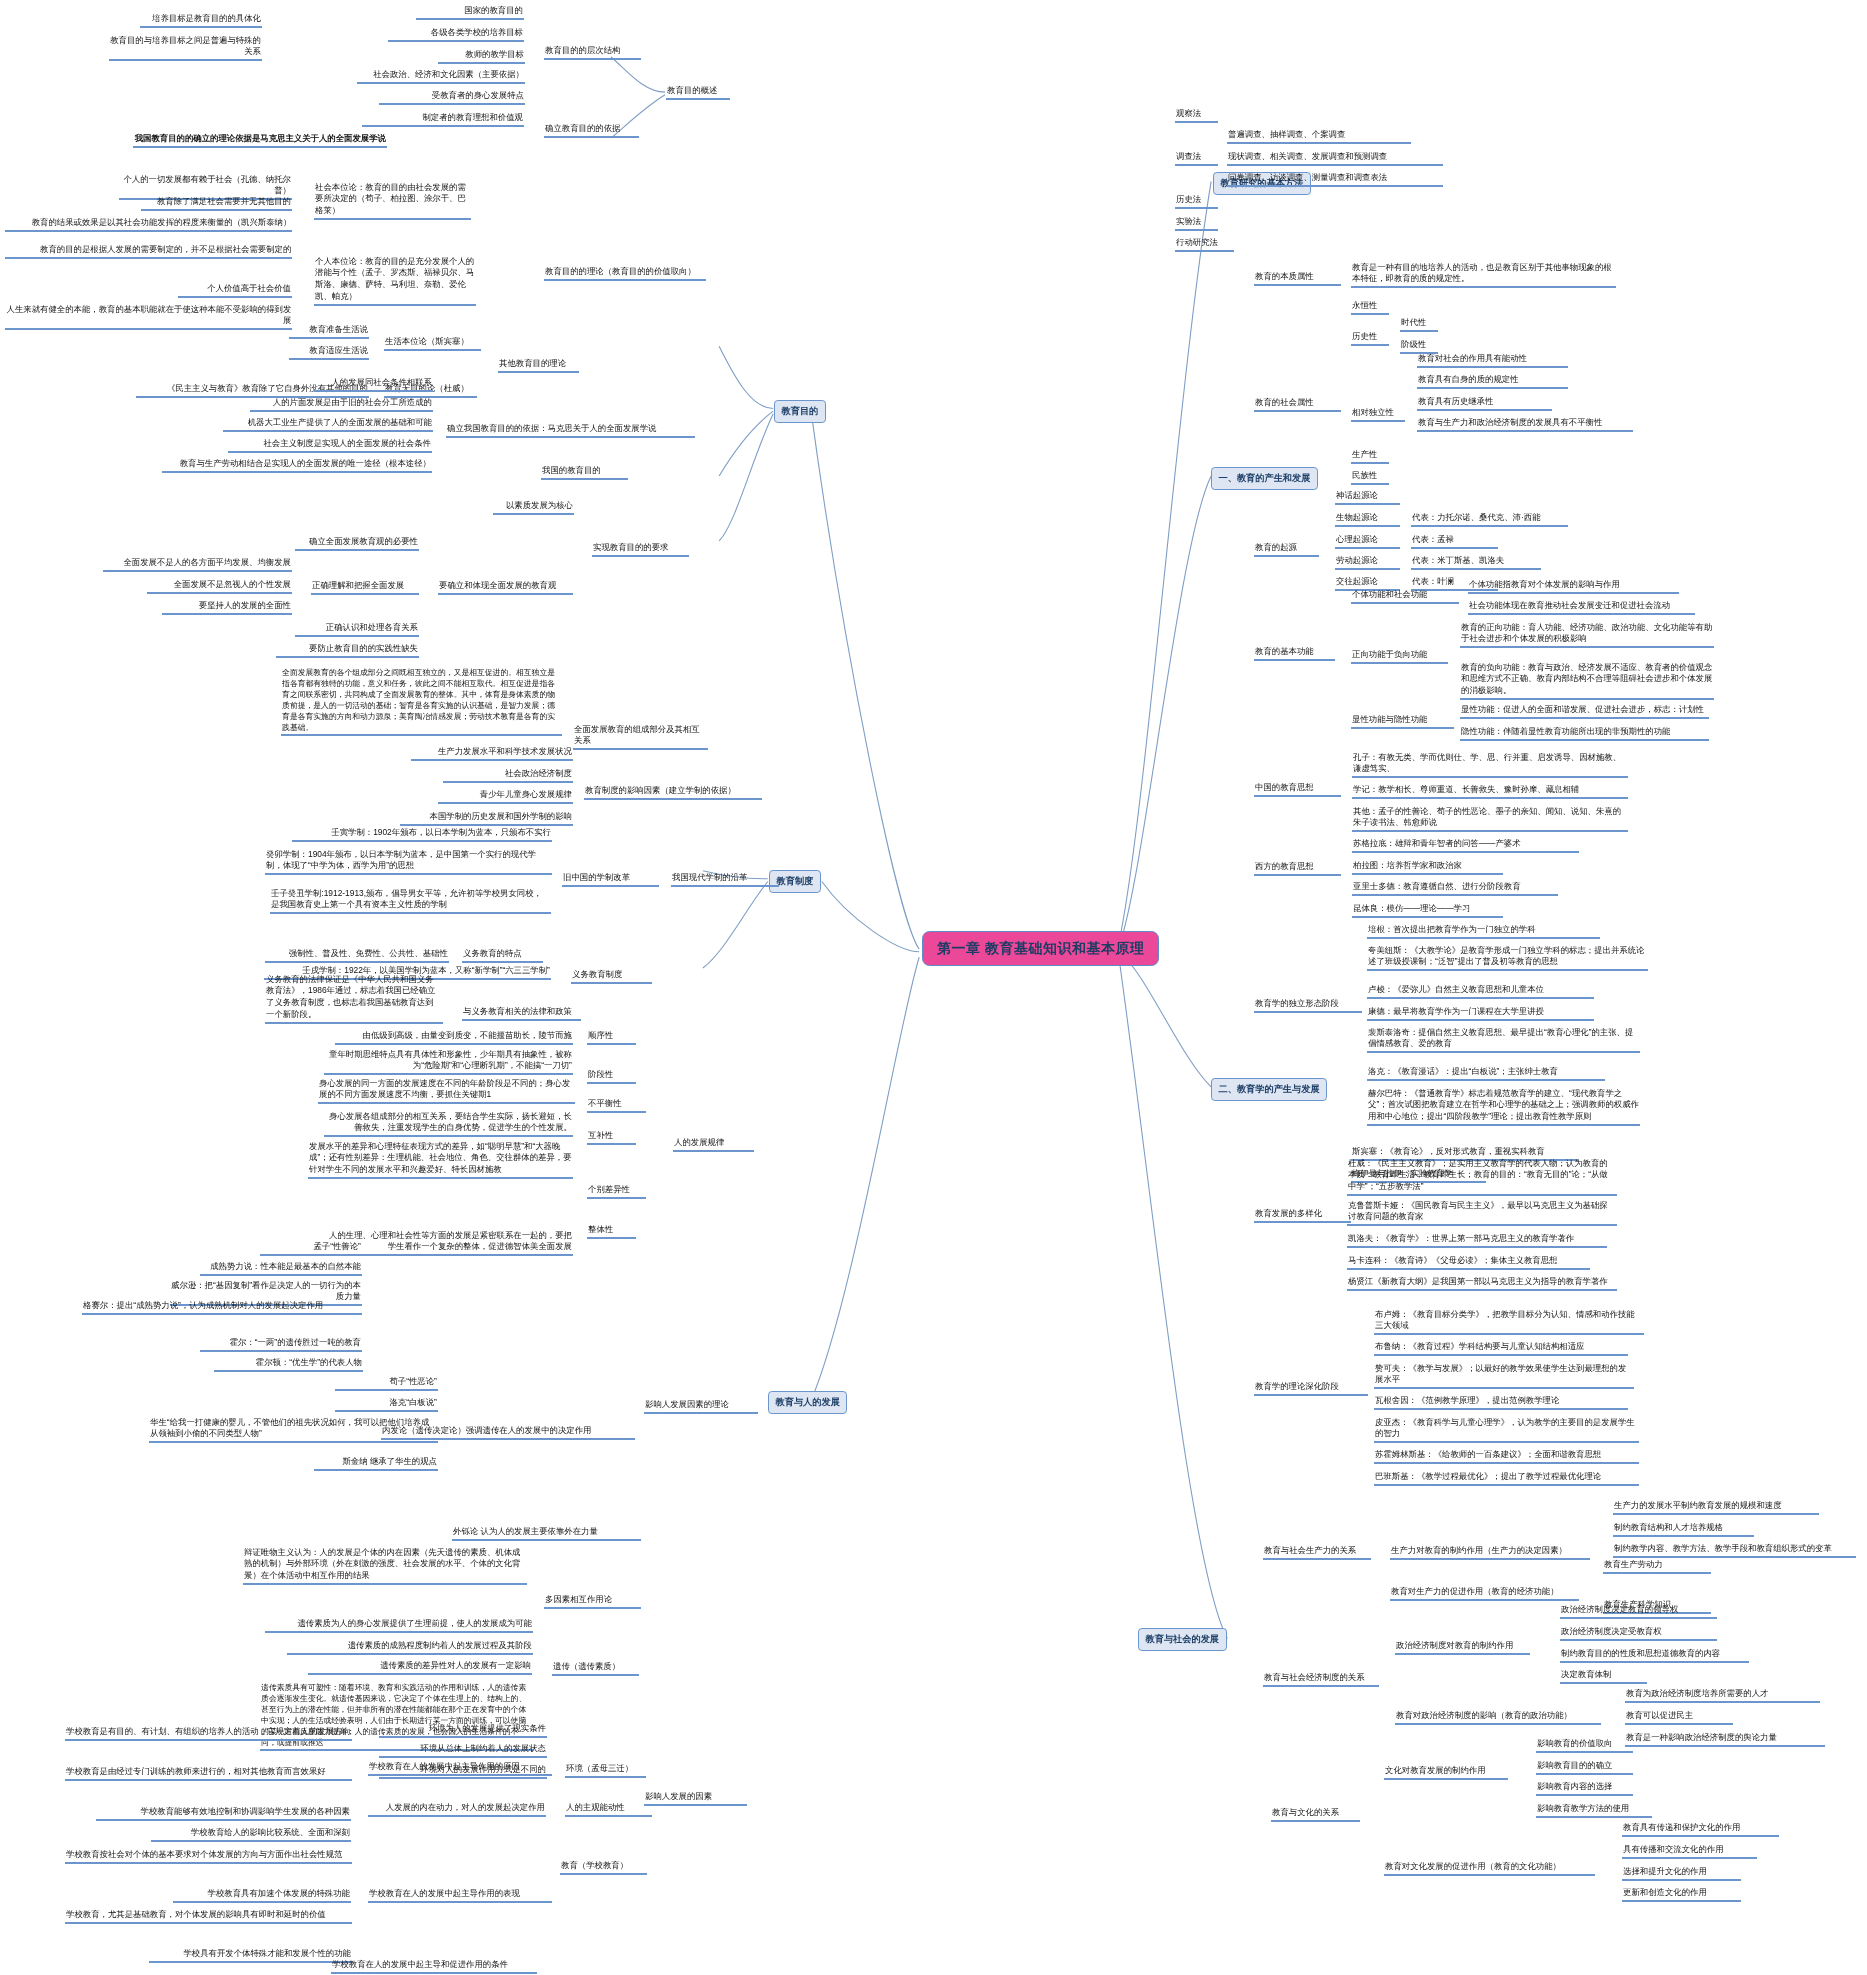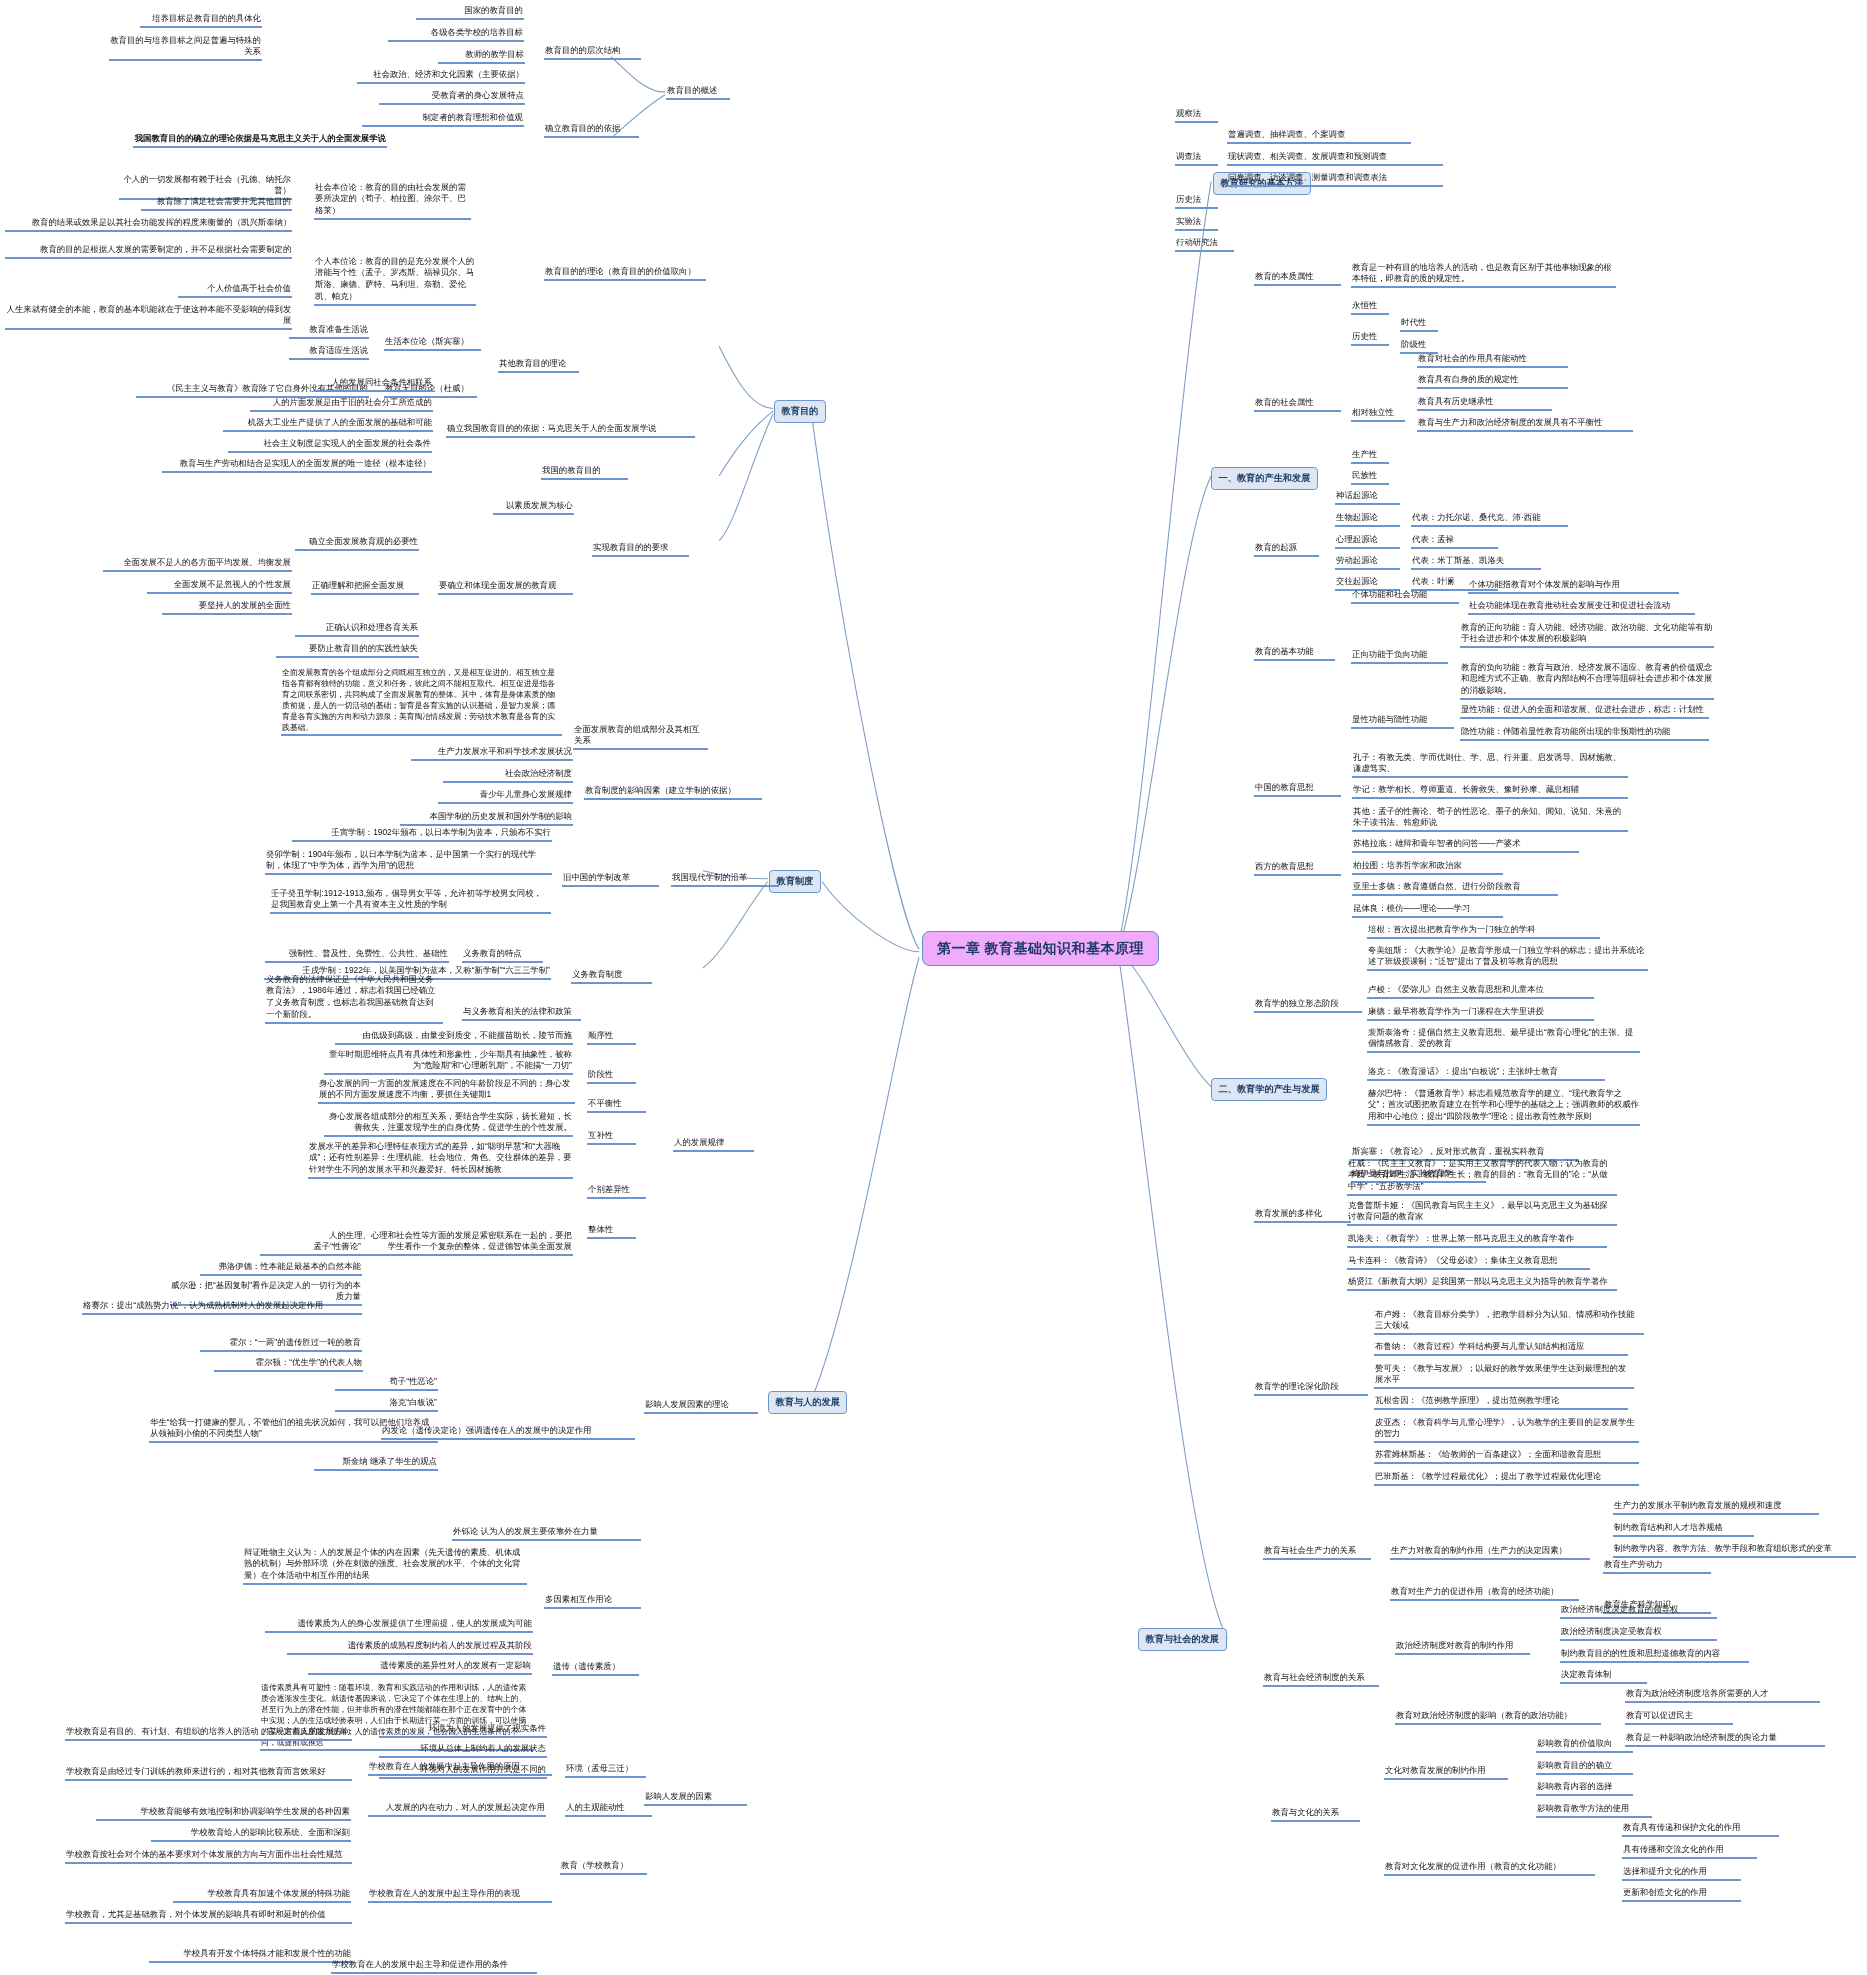--- a/index.html
+++ b/index.html
@@ -22,25 +22,24 @@
     border-bottom:2.2px solid #6a96cd;
     padding:0.5px 1.1px 1.1px 1.1px;
     white-space:pre-wrap;
   }
   .topic{
     background:#dde6f2;border:1.1px solid #6a96cd;border-radius:3.8px;
     color:#1f3f68;font-size:9.2px;font-weight:bold;
     padding:3.8px 6.5px;white-space:nowrap;text-align:center;
   }
   .root{
-    background:#f0abfc;border:1.6px solid #5b8ec4;border-radius:7.6px;
+    background:#ec4899;border:1.6px solid #5b8ec4;border-radius:7.6px;
     color:#1c3c63;font-size:14px;font-weight:bold;
     padding:7.6px 14px;white-space:nowrap;text-align:center;
     letter-spacing:0.5px;
-    font-family:Liberation Serif, serif;
   }
 </style>
 </head>
 <body>
 
 <div id="canvas">
 
 <svg class="links" viewBox="0 0 3453 3652">
   <g fill="none" stroke="#7e9dc4" stroke-width="2">
 
@@ -158,21 +157,21 @@
 <div class="node branch" style="left:587px;top:1129px;width:49px;">互补性</div>
 <div class="node leaf r" style="left:324px;top:1110px;width:249px;">身心发展各组成部分的相互关系，要结合学生实际，扬长避短，长善救失，注重发现学生的自身优势，促进学生的个性发展。</div>
 <div class="node branch" style="left:587px;top:1183px;width:59px;">个别差异性</div>
 <div class="node leaf l" style="left:308px;top:1140px;width:265px;">发展水平的差异和心理特征表现方式的差异，如“聪明早慧”和“大器晚成”；还有性别差异：生理机能、社会地位、角色、交往群体的差异，要针对学生不同的发展水平和兴趣爱好、特长因材施教</div>
 <div class="node branch" style="left:587px;top:1223px;width:49px;">整体性</div>
 <div class="node leaf r" style="left:324px;top:1205px;width:249px;margin-top:24px;">人的生理、心理和社会性等方面的发展是紧密联系在一起的，要把学生看作一个复杂的整体，促进德智体美全面发展</div>
 
 <div class="node branch" style="left:644px;top:1398px;width:114px;">影响人发展因素的理论</div>
 <div class="node branch" style="left:381px;top:1424px;width:254px;">内发论（遗传决定论）强调遗传在人的发展中的决定作用</div>
 <div class="node leaf r" style="left:260px;top:1240px;width:102px;">孟子“性善论”</div>
-<div class="node leaf r" style="left:200px;top:1260px;width:162px;">弗洛伊德：性本能是最基本的自然本能</div>
+<div class="node leaf r" style="left:200px;top:1260px;width:162px;">成熟势力说：性本能是最基本的自然本能</div>
 <div class="node leaf r" style="left:170px;top:1279px;width:192px;">威尔逊：把“基因复制”看作是决定人的一切行为的本质力量</div>
 <div class="node leaf l" style="left:82px;top:1299px;width:280px;">格赛尔：提出“成熟势力说”，认为成熟机制对人的发展起决定作用</div>
 <div class="node leaf r" style="left:200px;top:1336px;width:162px;">霍尔：“一两”的遗传胜过一吨的教育</div>
 <div class="node leaf r" style="left:214px;top:1356px;width:149px;">霍尔顿：“优生学”的代表人物</div>
 
 <div class="node branch" style="left:452px;top:1525px;width:189px;">外铄论 认为人的发展主要依靠外在力量</div>
 <div class="node leaf r" style="left:335px;top:1375px;width:103px;">荀子“性恶论”</div>
 <div class="node leaf r" style="left:335px;top:1396px;width:103px;">洛克“白板说”</div>
 <div class="node leaf l" style="left:149px;top:1416px;width:289px;">华生“给我一打健康的婴儿，不管他们的祖先状况如何，我可以把他们培养成从领袖到小偷的不同类型人物”</div>
 <div class="node leaf r" style="left:314px;top:1455px;width:124px;">斯金纳 继承了华生的观点</div>

